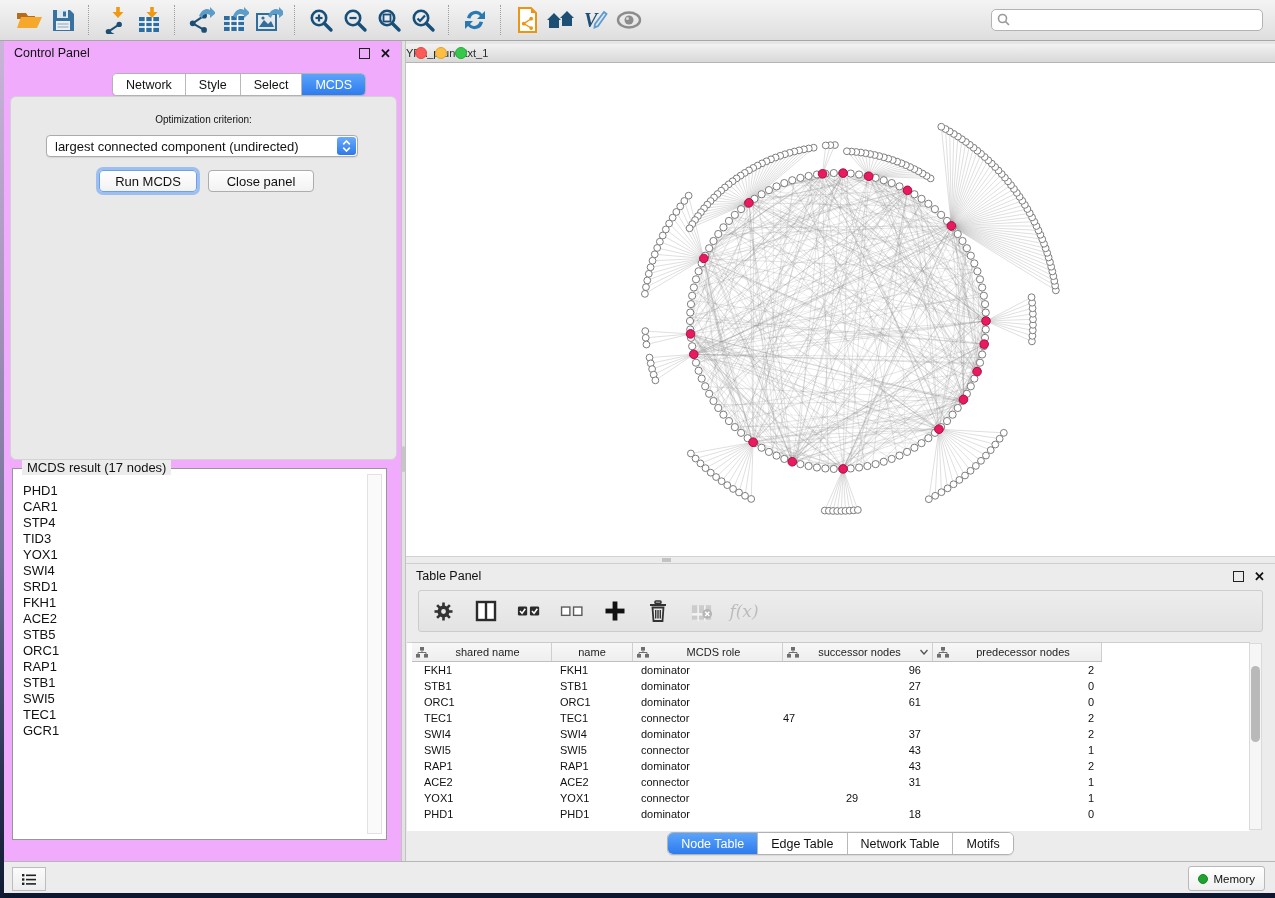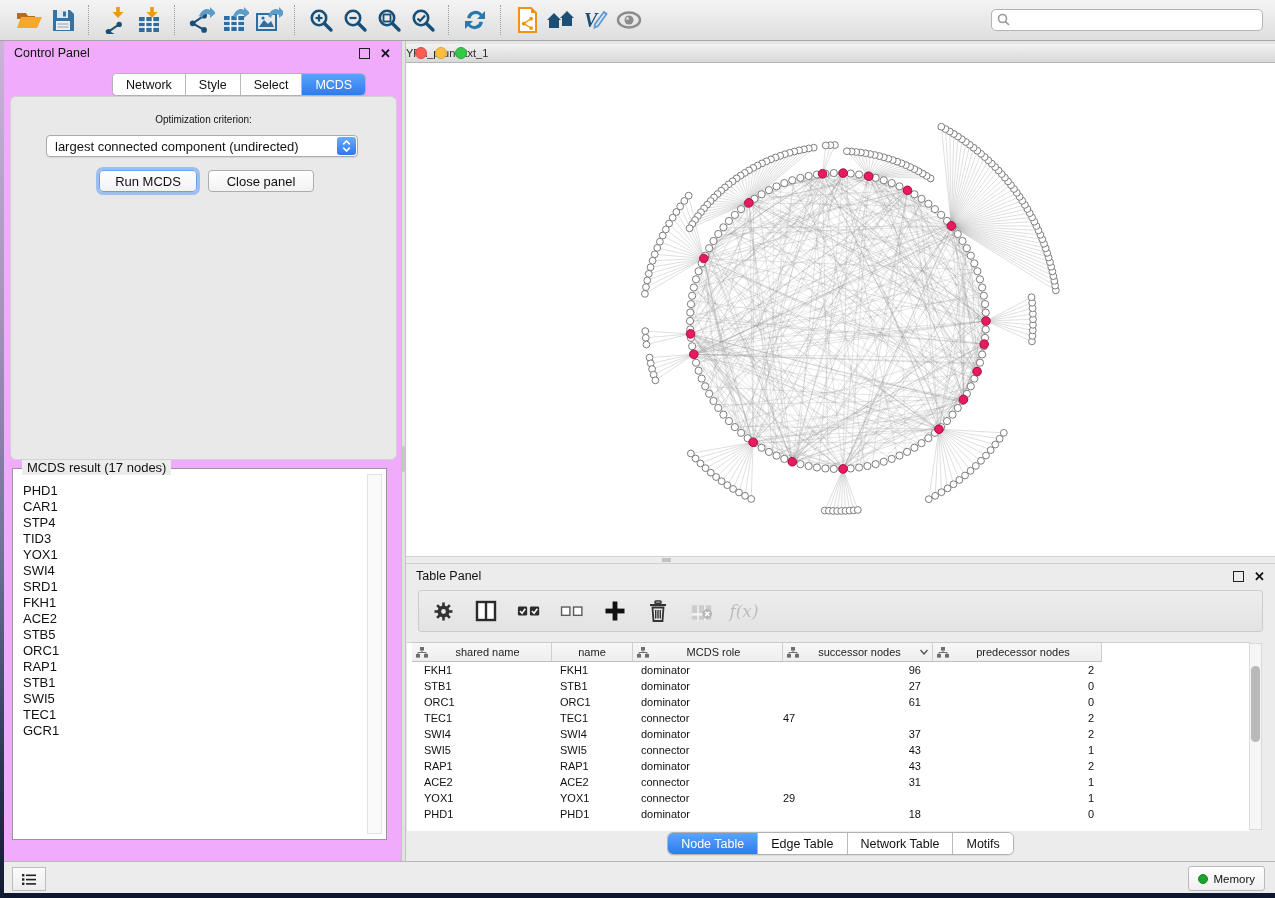--- a/index.html
+++ b/index.html
@@ -1447,21 +1447,21 @@
         <div class="t-cell" style="width: 140px; padding-left: 12px;">ACE2</div>
         <div class="t-cell" style="width: 81px; padding-left: 8px;">ACE2</div>
         <div class="t-cell" style="width: 150px; padding-left: 8px;">connector</div>
         <div class="t-cell" style="width: 150px; padding-right: 12px; text-align: right;">31</div>
         <div class="t-cell" style="width: 169px; padding-right: 8px; text-align: right;">1</div>
       </div>
       <div class="t-row">
         <div class="t-cell" style="width: 140px; padding-left: 12px;">YOX1</div>
         <div class="t-cell" style="width: 81px; padding-left: 8px;">YOX1</div>
         <div class="t-cell" style="width: 150px; padding-left: 8px;">connector</div>
-        <div class="t-cell" style="width: 150px; padding-right: 12px; text-align: left;">29</div>
+        <div class="t-cell" style="width: 150px; padding-right: 12px; text-align: center;">29</div>
         <div class="t-cell" style="width: 169px; padding-right: 8px; text-align: right;">1</div>
       </div>
       <div class="t-row">
         <div class="t-cell" style="width: 140px; padding-left: 12px;">PHD1</div>
         <div class="t-cell" style="width: 81px; padding-left: 8px;">PHD1</div>
         <div class="t-cell" style="width: 150px; padding-left: 8px;">dominator</div>
         <div class="t-cell" style="width: 150px; padding-right: 12px; text-align: right;">18</div>
         <div class="t-cell" style="width: 169px; padding-right: 8px; text-align: right;">0</div>
       </div>
     </div>

